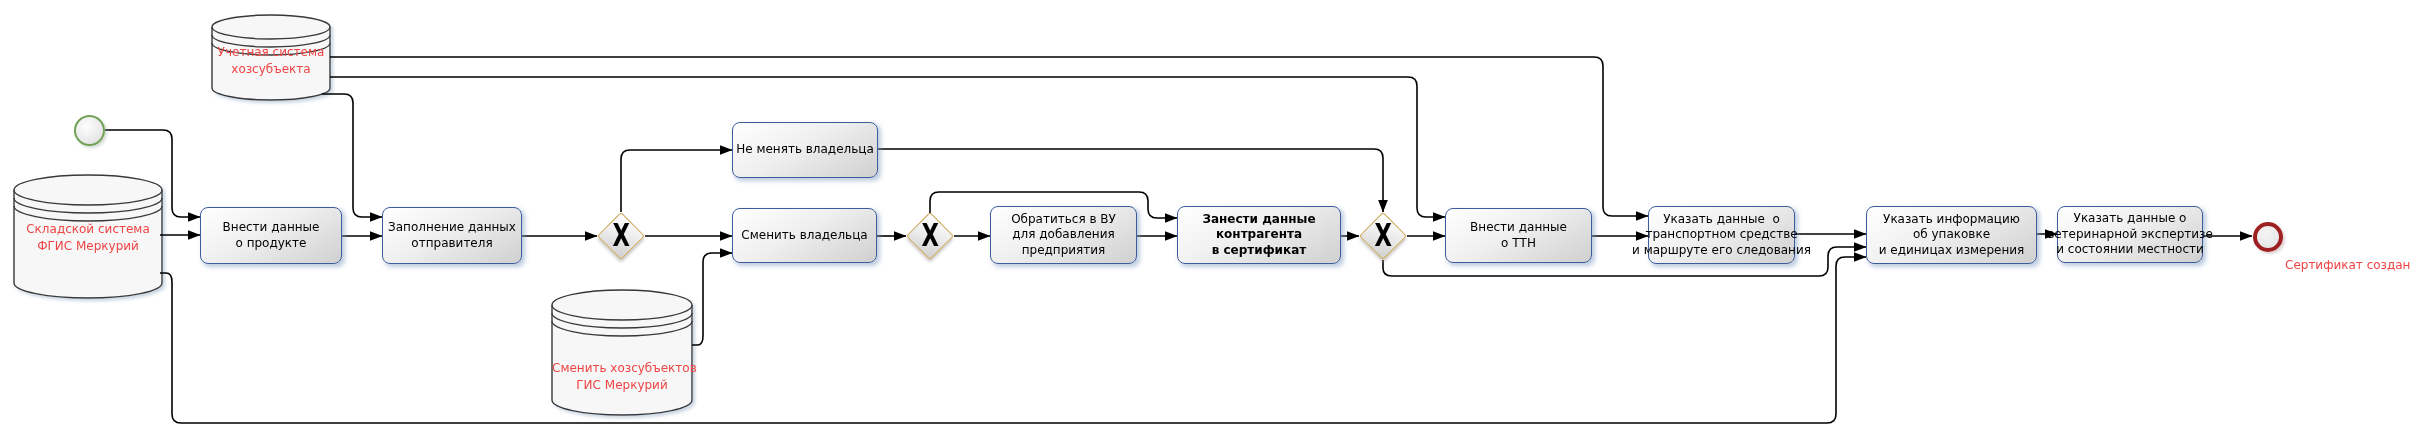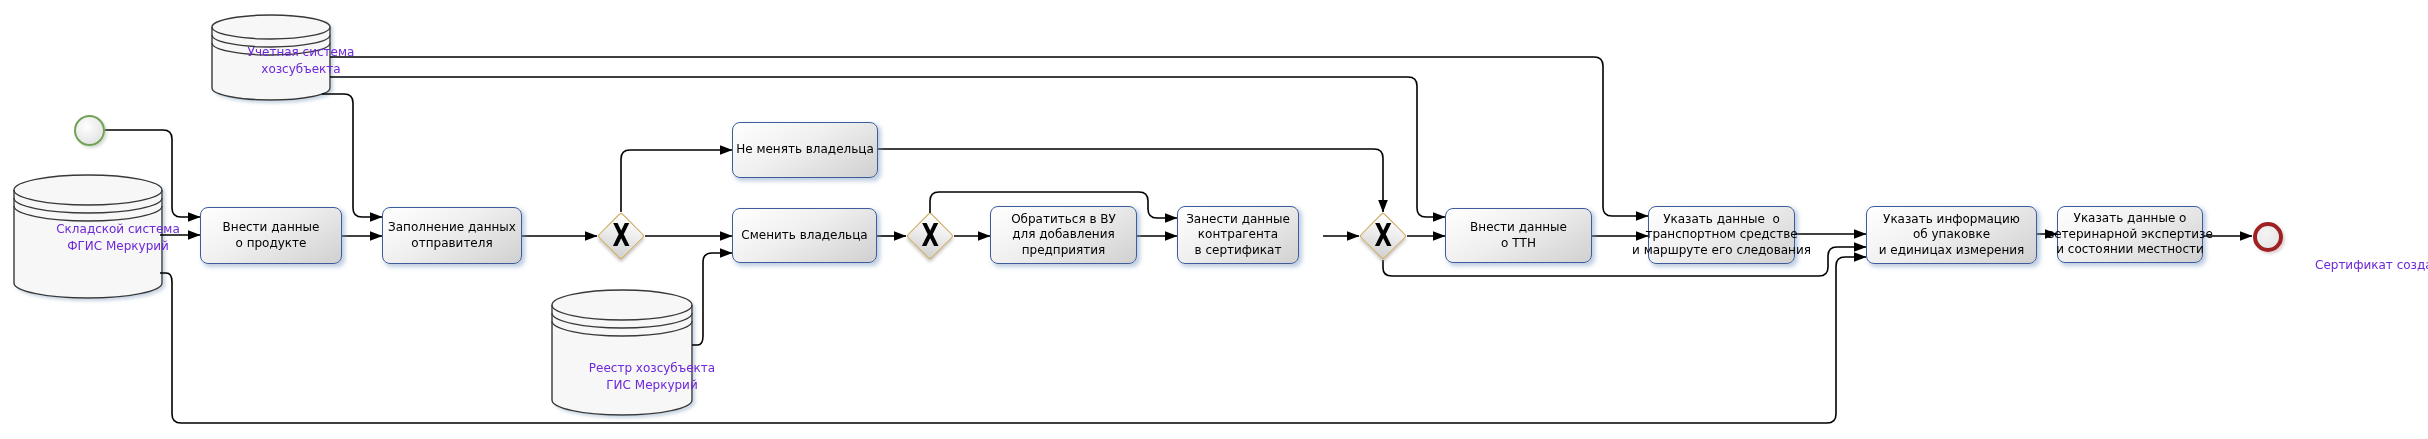--- a/index.html
+++ b/index.html
@@ -45,21 +45,21 @@
     background:radial-gradient(circle at 40% 35%,#fefefe 0%,#dcdcdc 100%);
     box-shadow:2px 2px 3px rgba(150,170,150,.4);
   }
   .event.end{
     border:4.5px solid var(--end-border);
     background:radial-gradient(circle at 40% 35%,#f4f4f4 0%,#e2e2e2 100%);
     box-shadow:2px 2px 3px rgba(180,150,150,.45);
   }
   .ds-label,.event-label{
     position:absolute;text-align:center;font-size:12px;line-height:16.5px;
-    color:#6d28d9;white-space:pre;margin-left:30px;
+    color:#ef4444;white-space:pre;
   }
   .event-label{text-align:center;line-height:15px;}
 </style>
 </head>
 <body>
 
 <div id="canvas">
   <svg id="edge-layer" xmlns="http://www.w3.org/2000/svg" viewBox="0 0 2428 439">
       <defs>
         <marker id="arr" markerWidth="14" markerHeight="10" refX="12.5" refY="5" orient="auto" markerUnits="userSpaceOnUse">
@@ -127,21 +127,21 @@
       <span>Не менять владельца</span>
     </div>
     <div class="task" style="left: 990px; top: 206px; width: 147px; height: 58px;">
       <span>Обратиться в ВУ
 для добавления
 предприятия</span>
     </div>
     <div class="task" style="left: 732px; top: 208px; width: 145px; height: 55px;">
       <span>Сменить владельца</span>
     </div>
-    <div class="task" style="left: 1177px; top: 206px; width: 122px; height: 58px;">
+    <div class="task" style="left: 1177px; top: 206px; width: 164px; height: 58px; font-weight: bold;">
       <span>Занести данные
 контрагента
 в сертификат</span>
     </div>
     <div class="task" style="left: 1445px; top: 208px; width: 147px; height: 55px;">
       <span>Внести данные
 о ТТН</span>
     </div>
     <div class="task" style="left: 1648px; top: 206px; width: 147px; height: 58px;">
       <span>Указать данные  о
@@ -170,15 +170,15 @@
       <div class="diamond"></div>
       <div class="x-mark">X</div>
     </div>
     <div class="event start" style="left: 73.5px; top: 114.5px; width: 31px; height: 31px;"></div>
     <div class="event end" style="left: 2253px; top: 222px; width: 30px; height: 30px;"></div>
     <div class="event-label" style="left: 2285px; top: 258px;"><span>Сертификат создан</span></div>
     <div class="ds-label" style="left: 212px; top: 44px; width: 118px;"><span>Учетная система
 хозсубъекта</span></div>
     <div class="ds-label" style="left: 14px; top: 221px; width: 148px;"><span>Складской система
 ФГИС Меркурий</span></div>
-    <div class="ds-label" style="left: 552px; top: 360px; width: 140px;"><span>Реестр хозсубъекта
+    <div class="ds-label" style="left: 552px; top: 360px; width: 140px;"><span>Сменить хозсубъектов
 ГИС Меркурий</span></div>
   </div>
 
 </body></html>

